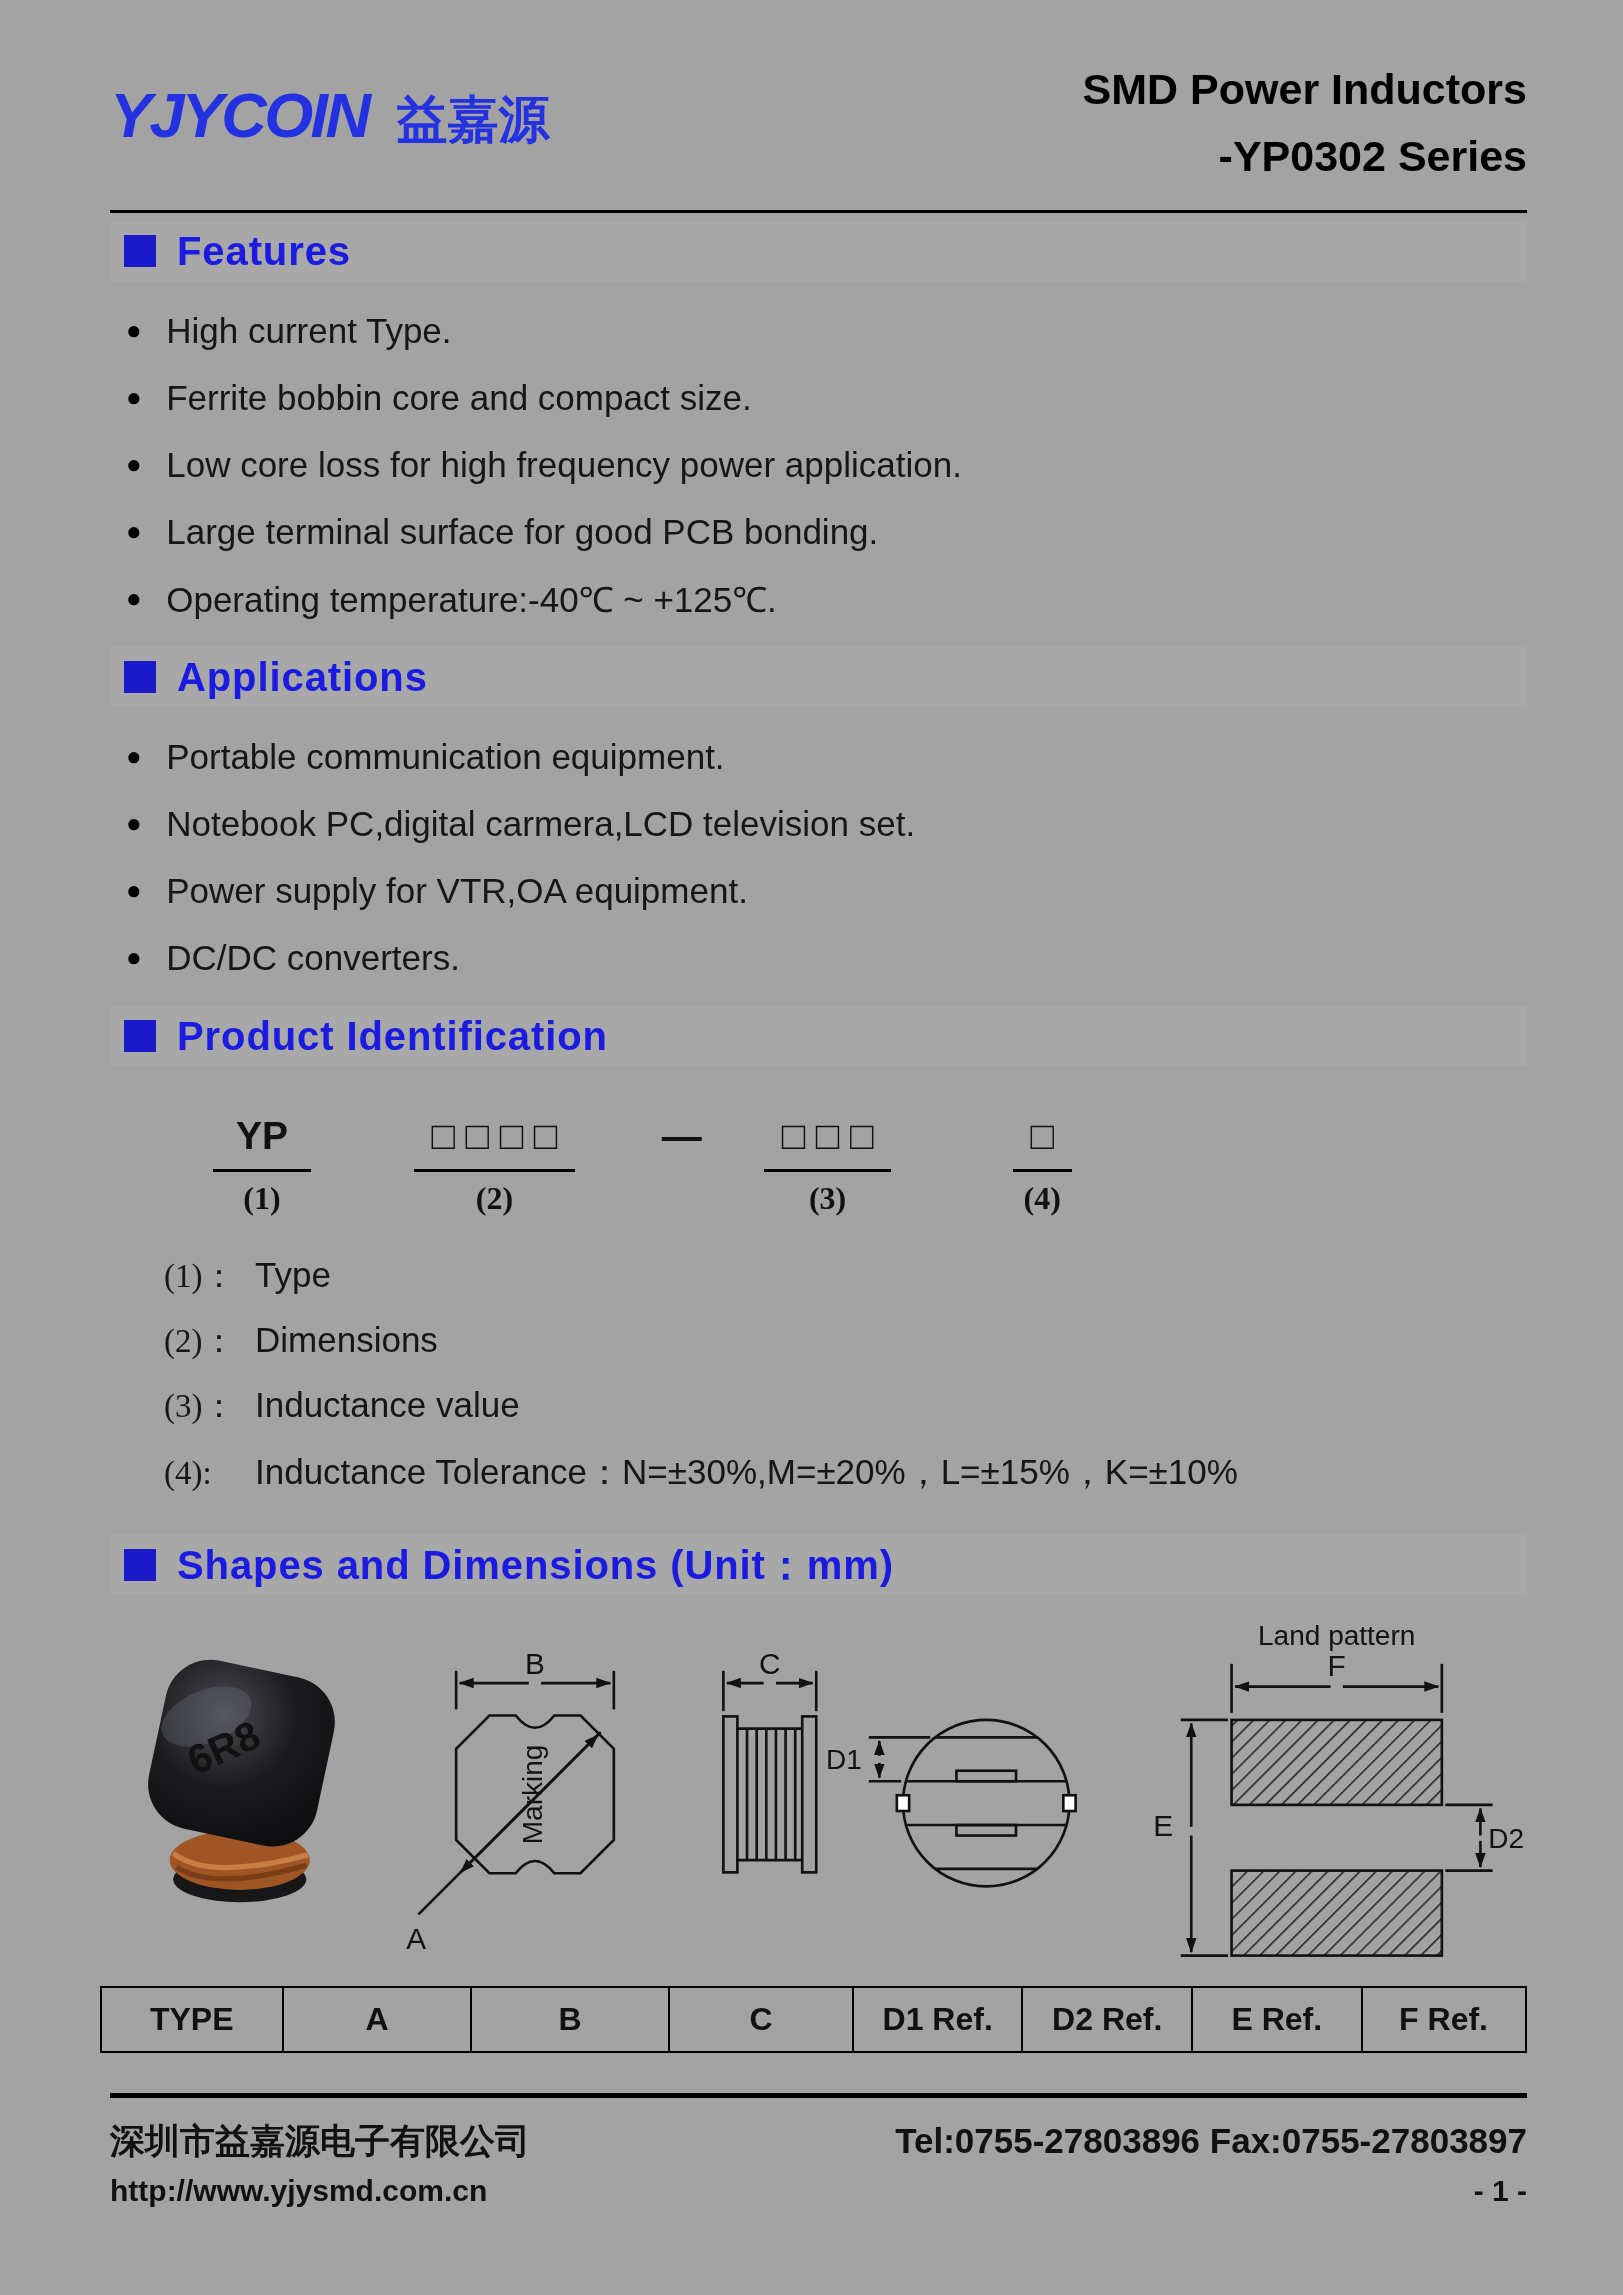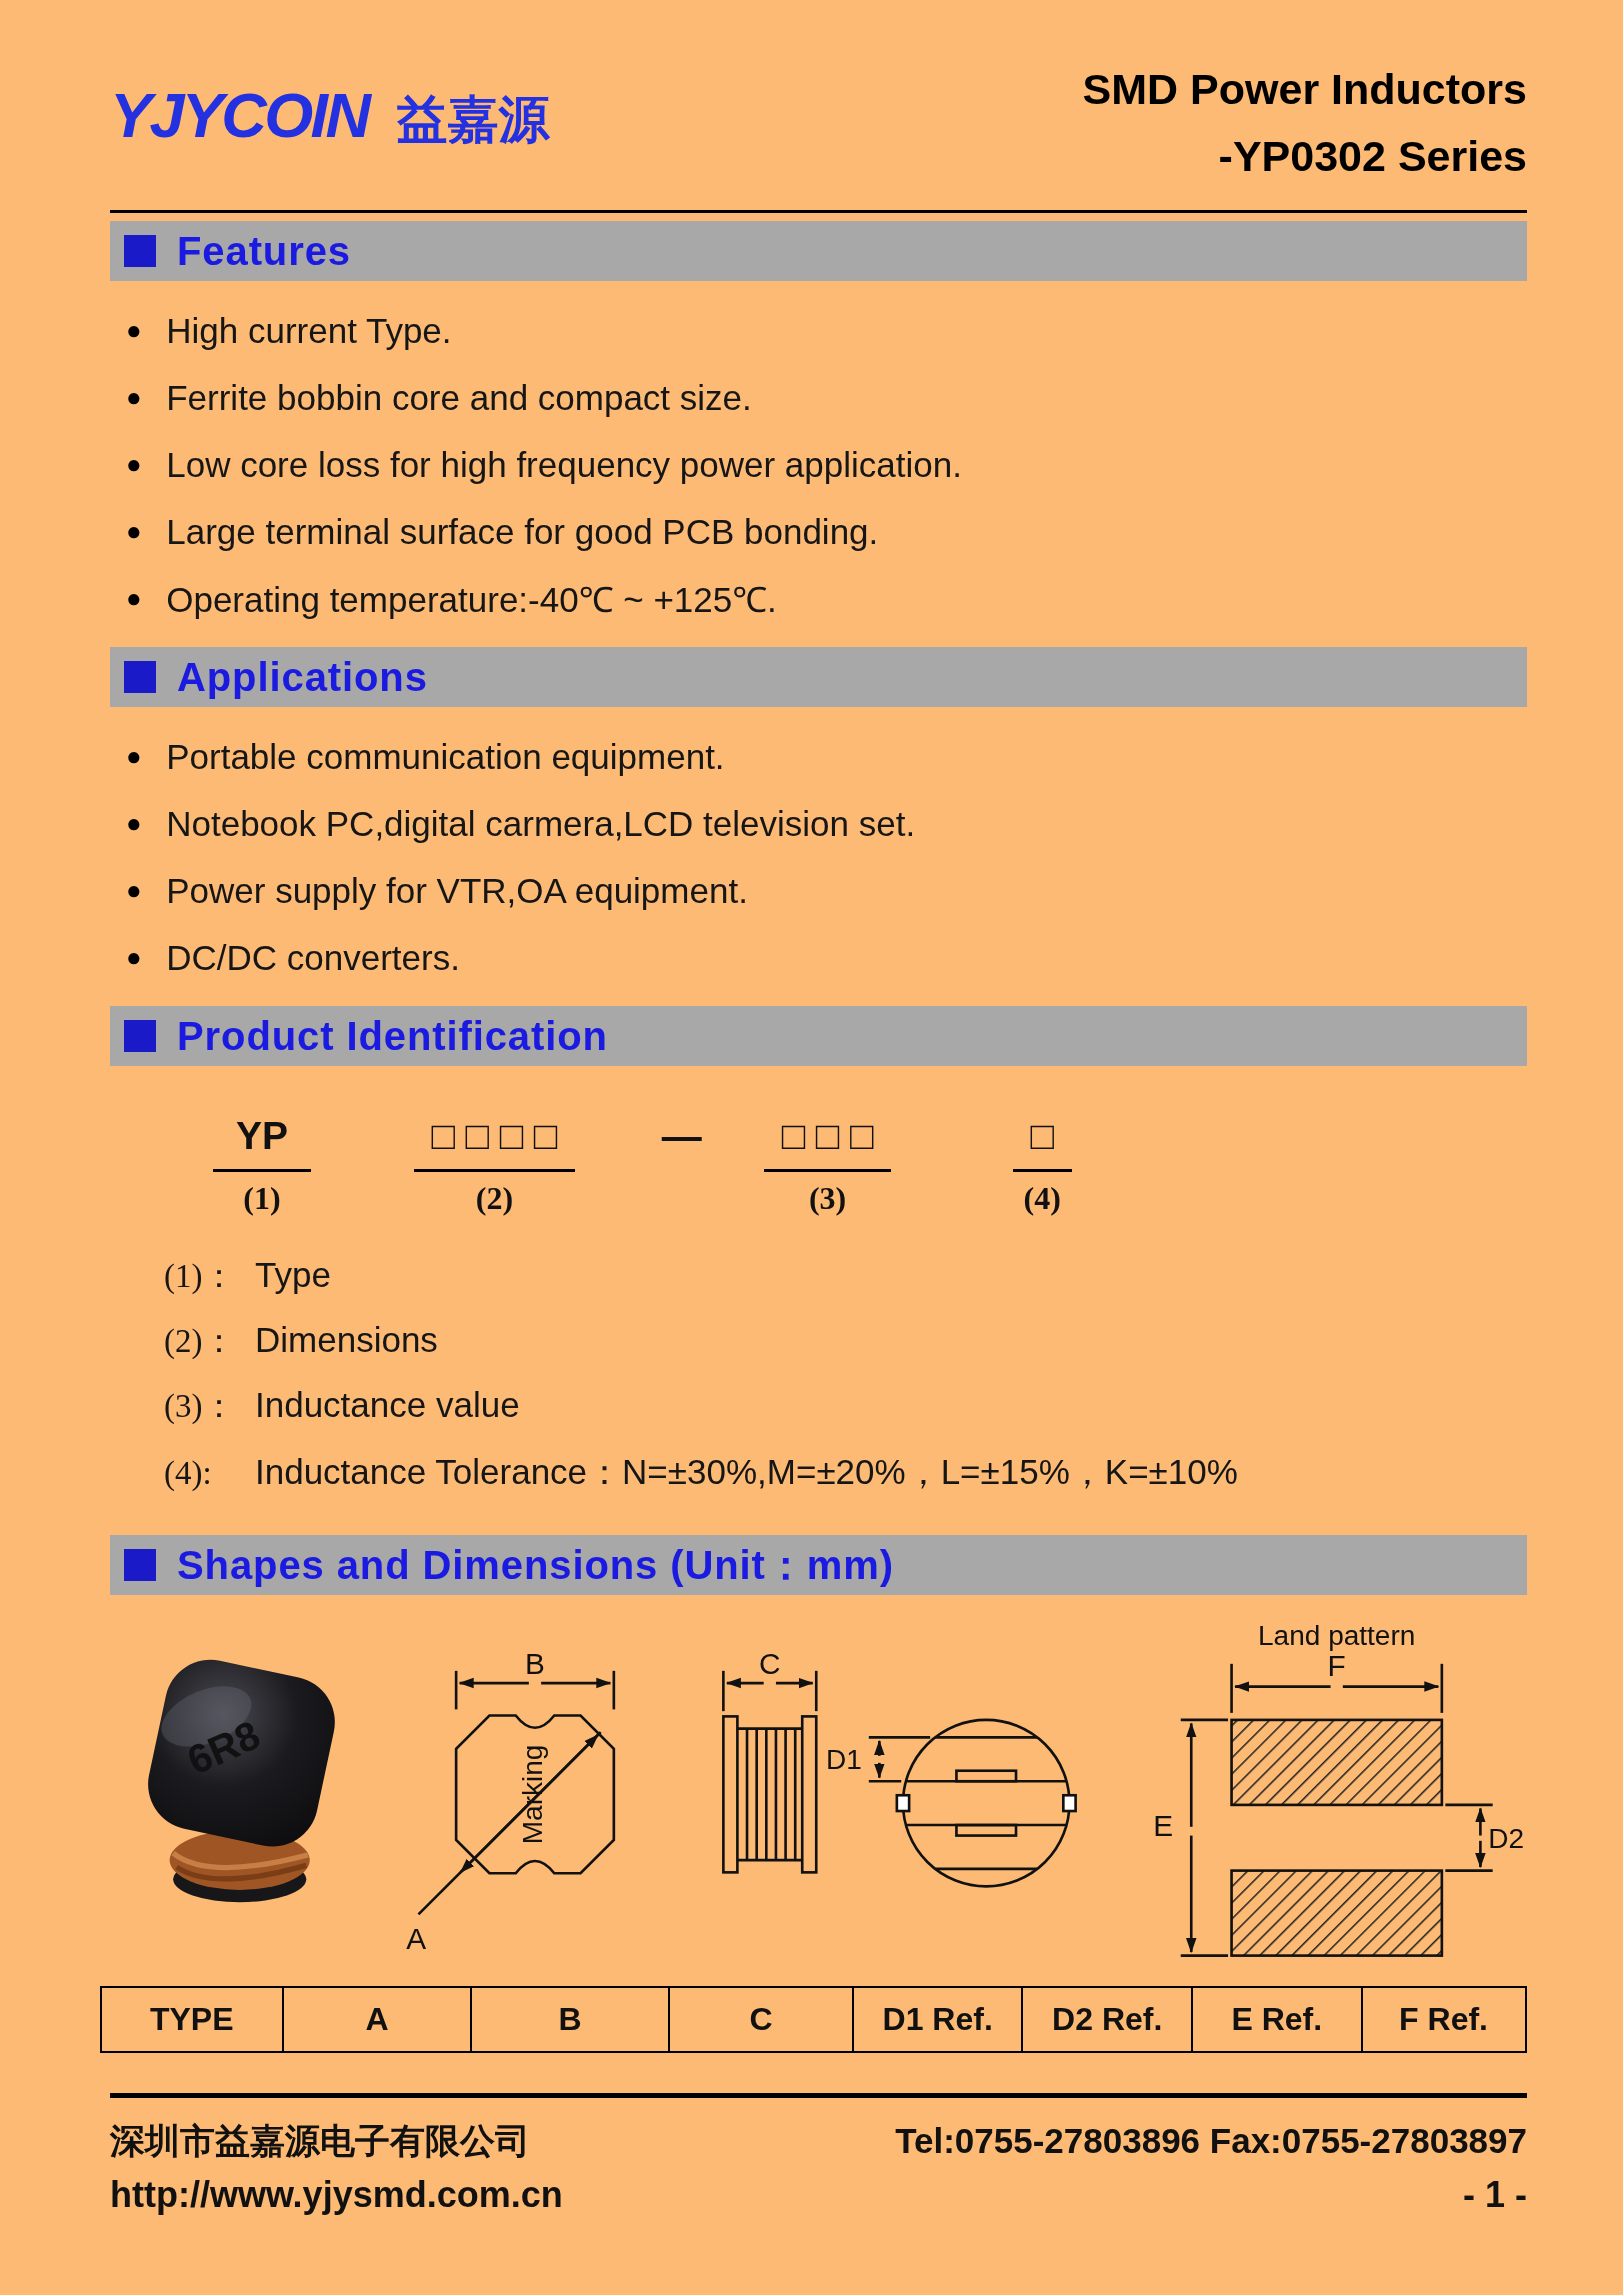--- a/index.html
+++ b/index.html
@@ -1,18 +1,18 @@
 <!DOCTYPE html>
 <html style="font-size:14px"><head>
 <meta charset="utf-8">
 <style>
   * { margin:0; padding:0; box-sizing:border-box; }
   html,body { background:#888; }
   .page {
-    width:1623px; height:2295px; background:#fdba74; margin:0 auto;
+    width:1623px; height:2295px; background:#a3a3a3; margin:0 auto;
     position:relative; overflow:hidden;
     font-family:"Liberation Sans", sans-serif; color:#111;
   }
   .content { padding:56px 96px 0 110px; }
 
   
   .header { display:flex; justify-content:space-between; align-items:flex-start; }
   .logo { display:flex; align-items:baseline; margin-top:23px; }
   .logo-en { font-size:63px; font-weight:bold; font-style:italic; color:#2431e0; letter-spacing:-2.6px; }
   .logo-cn { font-size:51px; font-weight:bold; color:#2431e0; margin-left:28px; font-family:"Liberation Serif", serif; }
@@ -53,21 +53,21 @@
   
   table.dim { border-collapse:collapse; table-layout:fixed; width:1427px; margin:12.3px 0 0 -10.5px; }
   .dim th, .dim td { border:2.6px solid #000; text-align:center; font-size:32px; height:65px;
                      font-family:"Liberation Sans", sans-serif; }
   .dim th { font-weight:bold; }
 
   
   .footer { margin-top:40px; border-top:5.3px solid #000; padding-top:20px; }
   .frow { display:flex; justify-content:space-between; align-items:baseline; font-weight:bold; }
   .frow.r1 { font-size:35px; margin-bottom:8.8px; }
-  .frow.r2 { font-size:36px; }
+  .frow.r2 { font-size:30px; }
 </style>
 </head>
 <body>
 
 <div class="page">
   <div class="content">
 
     <div class="header">
       <div class="logo">
         <span class="logo-en">YJYCOIN</span>

